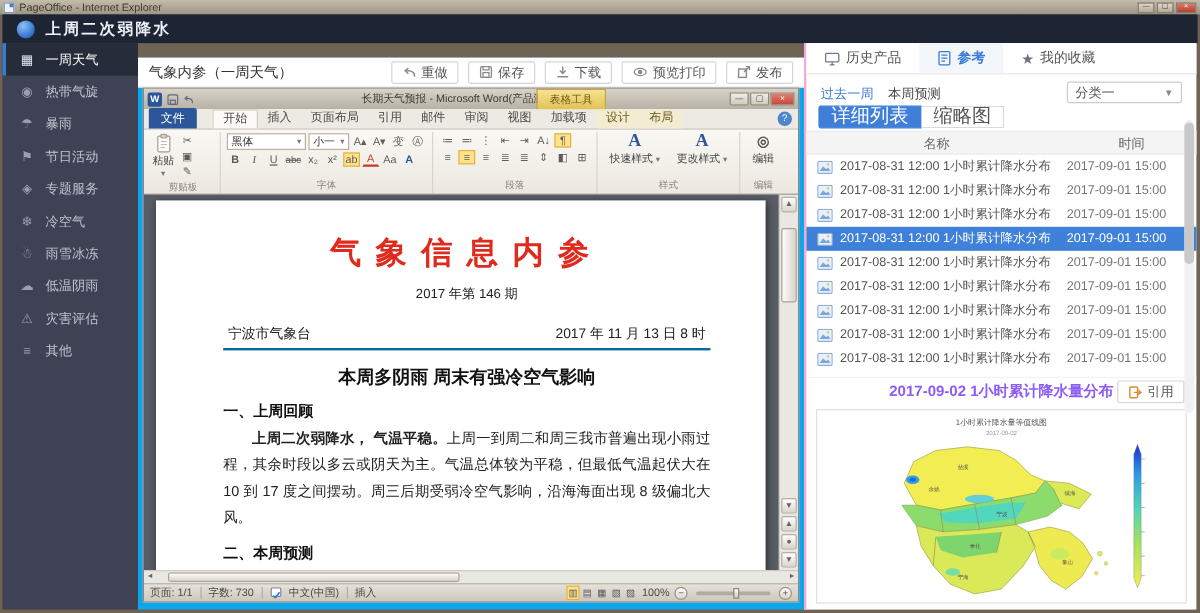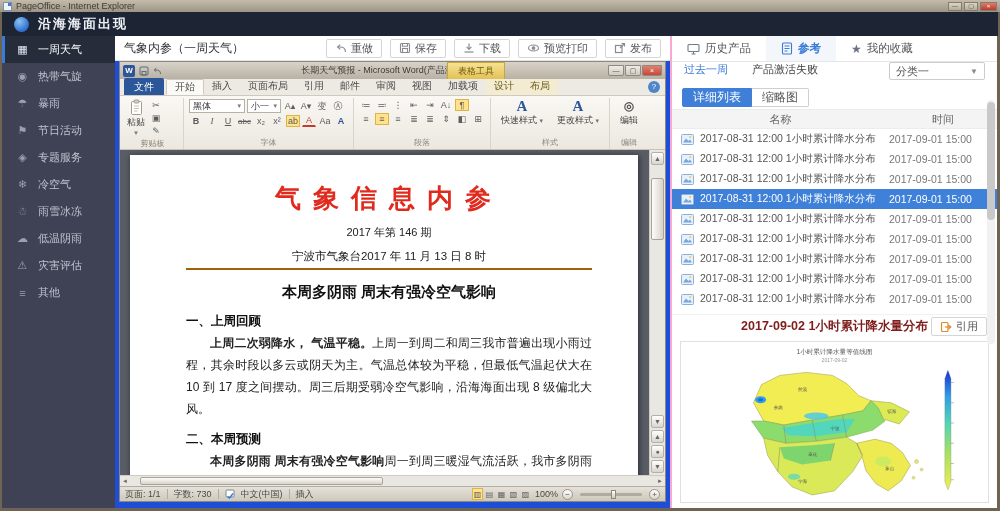--- a/index.html
+++ b/index.html
@@ -17,39 +17,39 @@
 .app-header{position:absolute;top:12px;left:2px;right:2px;height:24px;background:#1d2433;display:flex;align-items:center}
 .app-logo{width:15px;height:15px;border-radius:50%;background:radial-gradient(circle at 35% 30%,#8cc1f2,#2e6fd0 70%);margin:0 9px 0 12px}
 .app-title{color:#eef1f7;font-size:13px;font-weight:bold;letter-spacing:2px}
 
 .sidebar{position:absolute;top:36px;left:2px;width:113px;bottom:3px;background:#3e4254}
 .side-item{display:flex;align-items:center;height:27px;padding-left:14px;gap:9px;color:#bfc3cf;font-size:11px}
 .side-item.active{background:#272c3b;color:#fff;border-left:3px solid #3a7bd8;padding-left:11px}
 .side-icon{width:13px;font-size:11px;color:#9aa0b0;text-align:center;flex:none}
 .side-item.active .side-icon{color:#dfe7f5}
 
-.main{position:absolute;top:36px;left:115px;width:555px;bottom:3px;background:#1d4ed8}
+.main{position:absolute;top:48px;left:115px;width:555px;bottom:3px;background:#0ea5e9}
 .m-toolbar{position:absolute;top:0;left:0;right:0;height:25px;background:#fff;border-bottom:1px solid #e3e3e3;display:flex;align-items:center;padding:0 9px}
 .m-title{font-size:12px;color:#333}
 .m-btns{margin-left:auto;display:flex;gap:8px}
 .m-btn{display:flex;align-items:center;gap:4px;height:19px;padding:0 8px;border:1px solid #d5d5d5;border-radius:2px;background:#fff;font-size:11px;color:#555}
 .m-btn svg{flex:none}
 
 .word{position:absolute;top:25px;left:4px;right:4px;bottom:6px;border:1px solid #8d887f;background:#f5f2ec;display:flex;flex-direction:column}
 .w-titlebar{height:17px;background:linear-gradient(#d8d2c8,#b8b1a5);display:flex;align-items:center;padding:0 3px;position:relative;font-size:9px;color:#3c3a35;flex:none}
 .w-logo{width:12px;height:12px;background:#2b579a;color:#fff;font-size:8px;font-weight:bold;display:flex;align-items:center;justify-content:center;border-radius:2px;z-index:2}
 .w-quick{display:flex;gap:3px;margin-left:4px;z-index:2}
 .w-title{position:absolute;left:0;right:0;text-align:center}
 .w-ctx{position:absolute;left:60%;top:0;height:17px;padding:0 10px;background:linear-gradient(#f6e291,#e2c256);border:1px solid #c9a63d;border-bottom:none;font-size:9px;color:#6c5611;display:flex;align-items:center;z-index:2}
 .w-winbtns{margin-left:auto;display:flex;gap:1px;z-index:2}
 .wwb{width:16px;height:11px;border:1px solid #8f8a80;background:linear-gradient(#efece6,#cfcabe);font-size:7px;line-height:9px;text-align:center;color:#555;border-radius:0 0 2px 2px}
 .wwb.close{background:linear-gradient(#e27f70,#c6493a);color:#fff;width:20px}
 .w-tabs{height:17px;background:#eceae3;display:flex;align-items:flex-end;padding-left:4px;border-bottom:1px solid #cfcabf;position:relative;flex:none}
 .rtab{font-size:10px;color:#4a4a4a;padding:0 8px 1px;height:16px;white-space:nowrap}
-.rtab.file{background:#2b579a;color:#fff;margin-right:2px;border-radius:2px 2px 0 0;padding:2px 10px 15px}
+.rtab.file{background:#2b579a;color:#fff;margin-right:13px;border-radius:2px 2px 0 0;padding:2px 10px 15px}
 .rtab.active{background:#fbfaf7;border:1px solid #cfcabf;border-bottom:1px solid #fbfaf7;border-radius:2px 2px 0 0}
 .rtab.ctx{background:#f3ecd2;color:#6b5a17}
 .w-help{position:absolute;right:5px;top:2px;width:12px;height:12px;border-radius:50%;background:#4f86c9;color:#fff;font-size:8px;line-height:12px;text-align:center}
 
 .ribbon{height:54px;background:linear-gradient(#faf8f4,#ece8e0);border-bottom:1px solid #c8c3b8;display:flex;padding:2px 2px 0;flex:none}
 .rgroup{display:flex;flex-direction:column;border-right:1px solid #d9d4ca;padding:1px 5px 0;position:relative}
 .rg-label{margin-top:auto;text-align:center;font-size:8px;color:#8b867c;padding:1px 0}
 .rg-body{display:flex;gap:4px}
 .paste-big{display:flex;flex-direction:column;align-items:center;font-size:9px;color:#444}
 .clip-col{display:flex;flex-direction:column;gap:1px}
@@ -62,21 +62,21 @@
 .frow{display:flex;gap:2px;align-items:center;margin-bottom:2px}
 .font-box{height:14px;border:1px solid #b8b2a6;background:#fff;font-size:9px;color:#333;display:flex;align-items:center;padding:0 3px;gap:3px}
 .caret{font-size:7px;color:#777}
 .style-big{display:flex;flex-direction:column;align-items:center;font-size:9px;color:#444;padding:0 5px}
 .style-A{font-size:15px;font-weight:bold;color:#2b579a;line-height:15px;font-family:"Liberation Serif",serif}
 
 .doc-area{flex:1;position:relative;background:#585d66;overflow:hidden}
 .page{position:absolute;left:10px;right:27px;top:5px;height:620px;background:#fff;box-shadow:1px 1px 6px rgba(0,0,0,.55);padding:26px 46px 0 56px}
 .doc-title{text-align:center;color:#e02a1e;font-size:26px;font-weight:bold;letter-spacing:12px;font-family:"Liberation Serif","DejaVu Serif",serif;white-space:nowrap}
 .doc-issue{text-align:center;font-size:11px;margin-top:9px;color:#222}
-.doc-meta{display:flex;justify-content:center;font-size:11.5px;margin-top:9px;padding:0 4px 4px;border-bottom:2px solid #a16207;color:#222}
+.doc-meta{display:flex;justify-content:space-between;font-size:11.5px;margin-top:19px;padding:0 4px 4px;border-bottom:2px solid #0369a1;color:#222}
 .doc-headline{text-align:center;font-weight:bold;font-size:15px;margin-top:13px;color:#111}
 .doc-sec{font-weight:bold;font-size:12.5px;margin-top:11px;color:#111}
 .doc-p{font-size:12px;line-height:1.84;text-align:justify;text-indent:2em;margin-top:2px;color:#222}
 .v-scroll{position:absolute;top:0;right:0;bottom:0;width:16px;background:#e9e7e2;border-left:1px solid #cfcbc2;display:flex;flex-direction:column;align-items:center;padding:1px 0}
 .vs-btn{width:13px;height:13px;font-size:7px;color:#666;text-align:center;line-height:12px;background:linear-gradient(#fff,#d9d5cc);border:1px solid #b5b0a5;border-radius:2px;margin:1px 0;flex:none}
 .vs-thumb{width:13px;height:62px;background:linear-gradient(90deg,#fdfcfa,#d8d4ca);border:1px solid #a9a49a;border-radius:2px;margin-top:12px;flex:none}
 .vs-bottom{margin-top:auto;display:flex;flex-direction:column}
 .h-scroll{height:11px;background:#e9e7e2;border-top:1px solid #cfcbc2;display:flex;align-items:center;padding:0 2px;flex:none;font-size:6px;color:#666}
 .hs-thumb{height:8px;width:45%;margin-left:12px;background:linear-gradient(#fdfcfa,#d8d4ca);border:1px solid #a9a49a;border-radius:2px}
 
@@ -86,40 +86,40 @@
 .ri.view{font-size:8px;min-width:11px}
 .zoom-track{width:62px;height:3px;background:#b0ab9f;border-radius:2px;position:relative;margin:0 3px}
 .zoom-thumb{position:absolute;left:50%;top:-3px;width:5px;height:9px;background:linear-gradient(#fff,#cfcabe);border:1px solid #8f8a80}
 .zoom-pm{width:11px;height:11px;border-radius:50%;border:1px solid #9a9489;background:linear-gradient(#fff,#d9d5cc);font-size:8px;line-height:9px;text-align:center;color:#555}
 
 .right-panel{position:absolute;top:36px;left:670px;right:3px;bottom:3px;background:#fff;border-left:2px solid #f9a8d4;display:flex;flex-direction:column}
 .rp-tabs{height:26px;display:flex;border-bottom:1px solid #e6e6e6;background:#fff;flex:none}
 .rp-tab{display:flex;align-items:center;gap:5px;padding:0 15px;font-size:11.5px;color:#555}
 .rp-tab.active{color:#3a7bd5;background:#f3f6fb;font-weight:bold}
 .rp-star{font-size:12px;color:#6b7280;line-height:1}
-.rp-filters{height:24px;display:flex;align-items:flex-start;padding:0 12px;font-size:11px;gap:24px;flex:none}
+.rp-filters{height:24px;display:flex;align-items:flex-end;padding:0 12px;font-size:11px;gap:12px;flex:none}
 .f-week{color:#3a7bd5}.f-month{color:#444}
 .f-select{margin-left:auto;width:96px;height:18px;border:1px solid #ccc;border-radius:2px;font-size:11px;color:#555;display:flex;align-items:center;padding:0 6px;background:#fff}
 .f-caret{margin-left:auto;color:#888;font-size:8px}
 .rp-viewbtns{height:23px;display:flex;align-items:center;padding:0 10px;flex:none}
-.vb{height:19px;padding:0 10px;font-size:12px;display:flex;align-items:center;border:1px solid #cfcfcf;color:#555;background:#fff}
+.vb{height:19px;padding:0 10px;font-size:16px;display:flex;align-items:center;border:1px solid #cfcfcf;color:#555;background:#fff}
 .vb.active{background:#3f7fd8;border-color:#3f7fd8;color:#fff}
 .rp-table{flex:none}
 .thead{height:20px;display:flex;align-items:center;background:#f4f4f4;border-top:1px solid #ececec;border-bottom:1px solid #ececec;font-size:11px;color:#666}
 .th-name{flex:1;text-align:center}.th-time{width:108px;text-align:center}
 .trow{height:20px;display:flex;align-items:center;font-size:10.5px;color:#555}
 .row-icon{width:14px;margin:0 5px 0 9px;display:flex;flex:none}
 .row-name{flex:1;white-space:nowrap;overflow:hidden}
 .row-time{width:108px;text-align:left;color:#777}
 .trow.selected{background:#3f80d9;color:#fff}
 .trow.selected .row-time{color:#fff}
 .rp-scrollbar{position:absolute;top:64px;right:2px;width:8px;height:244px;background:#f1f1f1;border-radius:4px}
 .rp-thumb{position:absolute;top:2px;left:0;width:8px;height:118px;background:#c9c9c9;border-radius:4px}
 .rp-preview-head{height:24px;display:flex;align-items:center;justify-content:center;position:relative;margin-top:5px;border-top:1px solid #f2f2f2;flex:none}
-.pv-title{color:#7f1d1d;font-weight:bold;font-size:12.5px}
+.pv-title{color:#8b5cf6;font-weight:bold;font-size:12.5px}
 .cite-btn{position:absolute;right:10px;display:flex;align-items:center;gap:4px;height:19px;padding:0 8px;border:1px solid #d5d5d5;border-radius:2px;font-size:11px;color:#555;background:#fff}
 .map-card{flex:1;margin:3px 8px 5px;border:1px solid #e0e0e0;background:#fff;overflow:hidden;display:flex}
 .map-card svg{width:100%;height:100%}
 </style>
 </head>
 <body>
 
 <div class="screen">
 
   <div class="ie-bar">
@@ -127,21 +127,21 @@
     <span>PageOffice - Internet Explorer</span>
     <div class="win-btns">
       <span class="wb">—</span>
       <span class="wb">▢</span>
       <span class="wb close">×</span>
     </div>
   </div>
 
   <div class="app-header">
     <span class="app-logo"></span>
-    <span class="app-title">沿海海面出现</span>
+    <span class="app-title">上周二次弱降水</span>
   </div>
 
   <div class="sidebar">
       <div class="side-item active">
     <span class="side-icon">▦</span>
     <span class="side-label">一周天气</span>
   </div>
       <div class="side-item">
     <span class="side-icon">◉</span>
     <span class="side-label">热带气旋</span>
@@ -278,21 +278,21 @@
                 <span class="ri">✂</span>
                 <span class="ri">▣</span>
                 <span class="ri">✎</span>
               </span>
           </div>
           <div class="rg-label">剪贴板</div>
         </div>
 
         <div class="rgroup">
           <div class="frow">
-            <span class="font-box" style="width:56px">
+            <span class="font-box" style="width:66px">
                 <span>黑体</span>
                 <span class="caret" style="margin-left:auto">▾</span>
               </span>
             <span class="font-box" style="width:34px">
                 <span>小一</span>
                 <span class="caret" style="margin-left:auto">▾</span>
               </span>
             <span style="display:flex;gap:2px">
                 <span class="ri">A▴</span>
                 <span class="ri">A▾</span>
@@ -441,21 +441,21 @@
         <span>参考</span>
         </span>
       <span class="rp-tab">
         <span class="rp-star">★</span>
         <span>我的收藏</span>
         </span>
     </div>
 
     <div class="rp-filters">
       <span class="f-week">过去一周</span>
-      <span class="f-month">产品激活失败</span>
+      <span class="f-month">本周预测</span>
       <span class="f-select">
         <span>分类一</span>
         <span class="f-caret">▼</span>
       </span>
     </div>
 
     <div class="rp-viewbtns">
       <span class="vb active" style="border-radius:2px 0 0 2px">详细列表</span>
       <span class="vb" style="border-radius:0 2px 2px 0;border-left:none">缩略图</span>
     </div>

